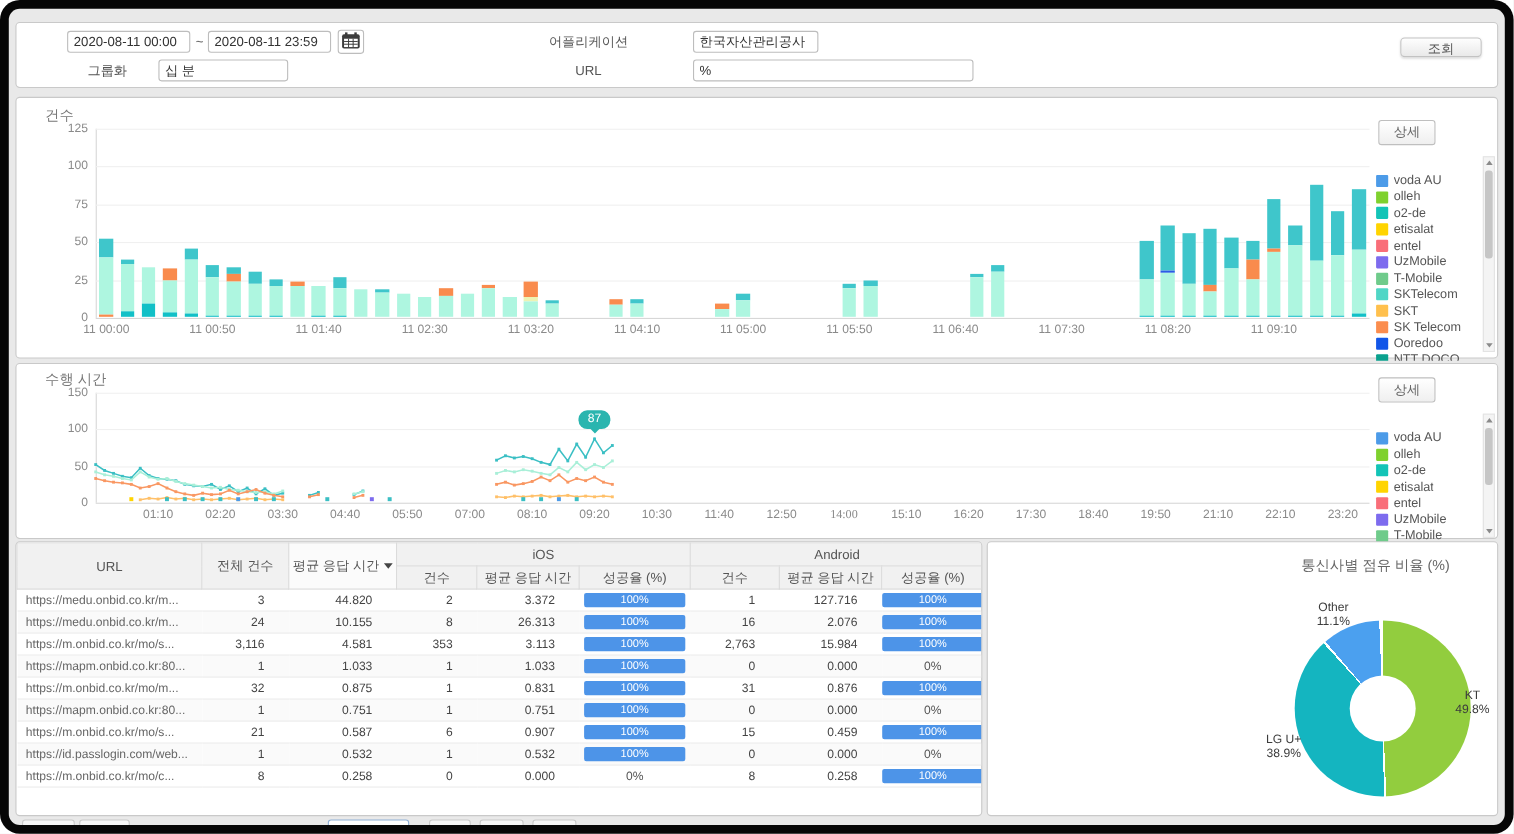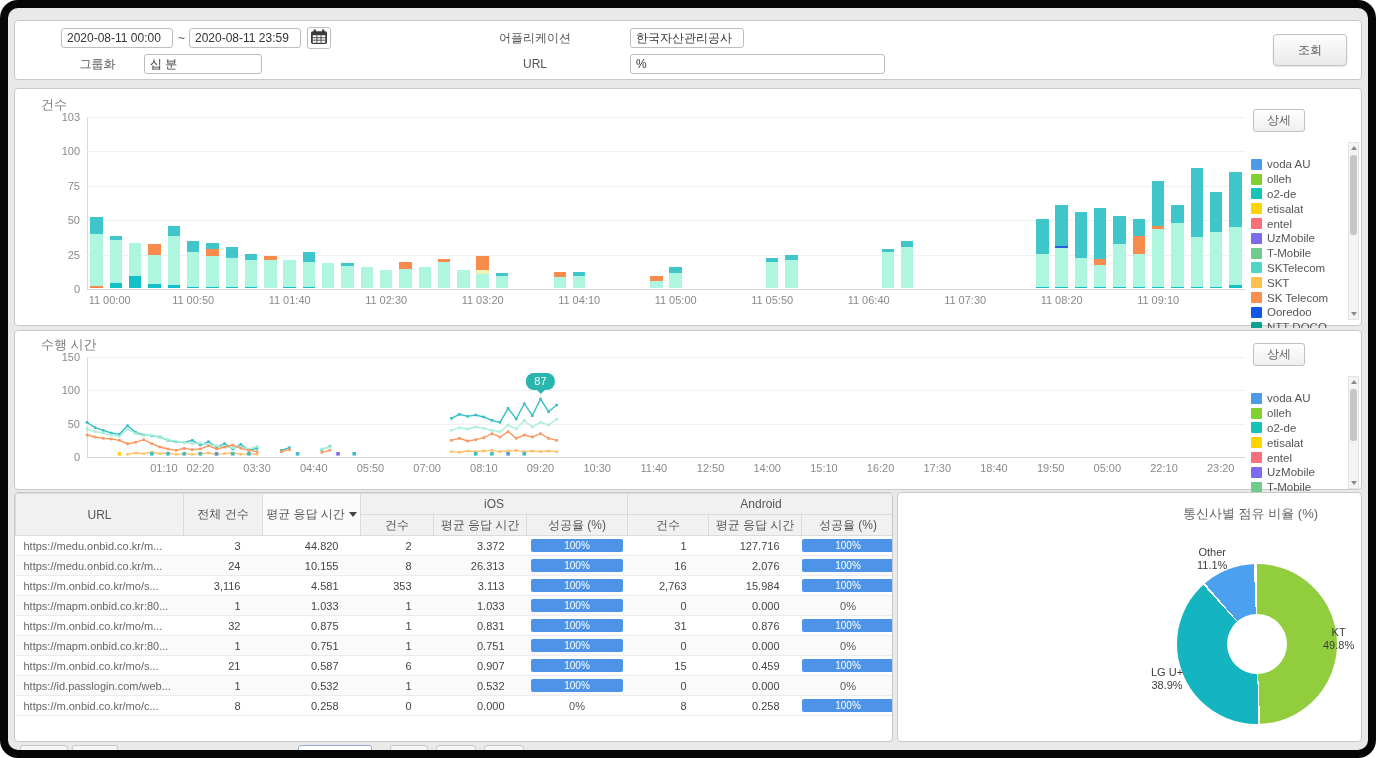--- a/index.html
+++ b/index.html
@@ -2,21 +2,21 @@
 <html><head>
 <meta charset="utf-8">
 <style>
   html{background:#fff}
   body{width:1376px;height:758px;margin:0;position:relative;background:#060606;border-radius:18px;overflow:hidden;font-family:"Liberation Sans","DejaVu Sans",sans-serif}
   .frame{position:absolute;inset:8px;background:#E9E9E9;border-radius:10px;overflow:hidden}
   .panel{position:absolute;background:#fff;border:1px solid #C9C9C9;border-radius:4px;box-sizing:border-box}
   .lbl{position:absolute;font-size:12px;color:#555;line-height:20px}
   .lbl.r{text-align:center}
   .inp{position:absolute;height:20px;border:1px solid #BDBDBD;border-radius:3px;font-family:"Liberation Sans","DejaVu Sans",sans-serif;font-size:12px;color:#333;padding:0 5px;box-sizing:border-box;background:#fff}
-  .btn-search{position:absolute;right:14px;top:13px;width:74px;height:32px;background:linear-gradient(#FEFEFE,#E9E9E9);border:1px solid #C2C2C2;border-radius:4px;font-size:12px;color:#555;box-shadow:0 1px 2px rgba(0,0,0,.12);cursor:pointer}
+  .btn-search{position:absolute;right:14px;top:13px;width:74px;height:18px;background:linear-gradient(#FEFEFE,#E9E9E9);border:1px solid #C2C2C2;border-radius:4px;font-size:12px;color:#555;box-shadow:0 1px 2px rgba(0,0,0,.12);cursor:pointer}
   .cal-btn{position:absolute;width:24px;height:22px;background:#fff;border:1px solid #BDBDBD;border-radius:3px;padding:1px 1px;cursor:pointer}
   .chart-title{position:absolute;left:26px;top:7px;font-size:13px;color:#777}
   .plot{position:absolute;overflow:visible}
   .yaxis{position:absolute;left:0;top:0;bottom:0;width:1px;background:#D7D7D7}
   .gridline{position:absolute;left:0;right:0;height:1px;background:#F0F0F0}
   .gridline.zero{background:#D7D7D7}
   .ytick{position:absolute;right:calc(100% + 7px);font-size:11px;color:#8A8A8A;width:30px;text-align:right}
   .xtick{position:absolute;font-size:11px;color:#8A8A8A;width:68px;text-align:center;white-space:nowrap}
   .bar{position:absolute;bottom:1px;display:flex;flex-direction:column-reverse}
   .seg{width:100%}
@@ -85,22 +85,22 @@
         <div class="ytick" style="top: 166px;">0</div>
         <div class="gridline" style="top: 137.6px;"></div>
         <div class="ytick" style="top: 131.6px;">25</div>
         <div class="gridline" style="top: 103.2px;"></div>
         <div class="ytick" style="top: 97.2px;">50</div>
         <div class="gridline" style="top: 68.8px;"></div>
         <div class="ytick" style="top: 62.8px;">75</div>
         <div class="gridline" style="top: 34.4px;"></div>
         <div class="ytick" style="top: 28.4px;">100</div>
         <div class="gridline" style="top: 0px;"></div>
-        <div class="ytick" style="top: -6px;">103</div>
-        <div class="xtick" style="left: -24.35px; top: 177px; text-align: right;">11 00:00</div>
+        <div class="ytick" style="top: -6px;">125</div>
+        <div class="xtick" style="left: -24.35px; top: 177px;">11 00:00</div>
         <div class="xtick" style="left: 72.15px; top: 177px;">11 00:50</div>
         <div class="xtick" style="left: 168.65px; top: 177px;">11 01:40</div>
         <div class="xtick" style="left: 265.15px; top: 177px;">11 02:30</div>
         <div class="xtick" style="left: 361.65px; top: 177px;">11 03:20</div>
         <div class="xtick" style="left: 458.15px; top: 177px;">11 04:10</div>
         <div class="xtick" style="left: 554.65px; top: 177px;">11 05:00</div>
         <div class="xtick" style="left: 651.15px; top: 177px;">11 05:50</div>
         <div class="xtick" style="left: 747.65px; top: 177px;">11 06:40</div>
         <div class="xtick" style="left: 844.15px; top: 177px;">11 07:30</div>
         <div class="xtick" style="left: 940.65px; top: 177px;">11 08:20</div>
@@ -357,38 +357,38 @@
       <div class="yaxis"></div>
     <div class="gridline zero" style="top: 100px;"></div>
         <div class="ytick" style="top: 94px;">0</div>
         <div class="gridline" style="top: 66.6667px;"></div>
         <div class="ytick" style="top: 60.6667px;">50</div>
         <div class="gridline" style="top: 33.3333px;"></div>
         <div class="ytick" style="top: 27.3333px;">100</div>
         <div class="gridline" style="top: 0px;"></div>
         <div class="ytick" style="top: -6px;">150</div>
         <div class="xtick" style="left: -34px; top: 105px; margin-top: 32px;">00:00</div>
-        <div class="xtick" style="left: 22.6853px; top: 105px; text-align: right;">01:10</div>
+        <div class="xtick" style="left: 22.6853px; top: 105px;">01:10</div>
         <div class="xtick" style="left: 79.3706px; top: 105px;">02:20</div>
         <div class="xtick" style="left: 136.056px; top: 105px;">03:30</div>
         <div class="xtick" style="left: 192.741px; top: 105px;">04:40</div>
         <div class="xtick" style="left: 249.427px; top: 105px;">05:50</div>
         <div class="xtick" style="left: 306.112px; top: 105px;">07:00</div>
         <div class="xtick" style="left: 362.797px; top: 105px;">08:10</div>
         <div class="xtick" style="left: 419.483px; top: 105px;">09:20</div>
         <div class="xtick" style="left: 476.168px; top: 105px;">10:30</div>
         <div class="xtick" style="left: 532.853px; top: 105px;">11:40</div>
         <div class="xtick" style="left: 589.538px; top: 105px;">12:50</div>
-        <div class="xtick" style="left: 646.224px; top: 105px;">14:00</div>
+        <div class="xtick" style="left: 646.224px; top: 105px; font-family: Liberation Serif, serif;">14:00</div>
         <div class="xtick" style="left: 702.909px; top: 105px;">15:10</div>
         <div class="xtick" style="left: 759.594px; top: 105px;">16:20</div>
         <div class="xtick" style="left: 816.28px; top: 105px;">17:30</div>
         <div class="xtick" style="left: 872.965px; top: 105px;">18:40</div>
         <div class="xtick" style="left: 929.65px; top: 105px;">19:50</div>
-        <div class="xtick" style="left: 986.336px; top: 105px;">05:00</div>
+        <div class="xtick" style="left: 986.336px; top: 105px;">21:10</div>
         <div class="xtick" style="left: 1043.02px; top: 105px;">22:10</div>
         <div class="xtick" style="left: 1099.71px; top: 105px;">23:20</div>
         <svg width="1158" height="100" style="position: absolute; left: 0px; top: 0px; overflow: visible;">
           <polyline points="0,65.33333333333333 8.097902097902098,70.66666666666667 16.195804195804197,73.33333333333333 24.293706293706293,76 32.39160839160839,77.33333333333334 40.489510489510494,68.66666666666666 48.58741258741259,75.33333333333333 56.68531468531469,78 64.78321678321679,78.66666666666666 72.8811188811189,80 80.97902097902099,83.33333333333334 89.07692307692308,84.66666666666667 97.17482517482517,85.33333333333333 105.27272727272728,83.33333333333334 113.37062937062937,88 121.46853146853147,84.66666666666667 129.56643356643357,90 137.66433566433565,86.66666666666667 145.7622377622378,92 153.86013986013987,87.33333333333333 161.95804195804197,93.33333333333333 170.05594405594405,91.33333333333333" fill="none" stroke="#3BBFC4" stroke-width="1.4"></polyline>
           <rect x="-1.3" y="64.03333333333333" width="2.6" height="2.6" fill="#3BBFC4"></rect>
           <rect x="6.7979020979020985" y="69.36666666666667" width="2.6" height="2.6" fill="#3BBFC4"></rect>
           <rect x="14.895804195804196" y="72.03333333333333" width="2.6" height="2.6" fill="#3BBFC4"></rect>
           <rect x="22.993706293706293" y="74.7" width="2.6" height="2.6" fill="#3BBFC4"></rect>
           <rect x="31.091608391608393" y="76.03333333333335" width="2.6" height="2.6" fill="#3BBFC4"></rect>
           <rect x="39.189510489510496" y="67.36666666666666" width="2.6" height="2.6" fill="#3BBFC4"></rect>

